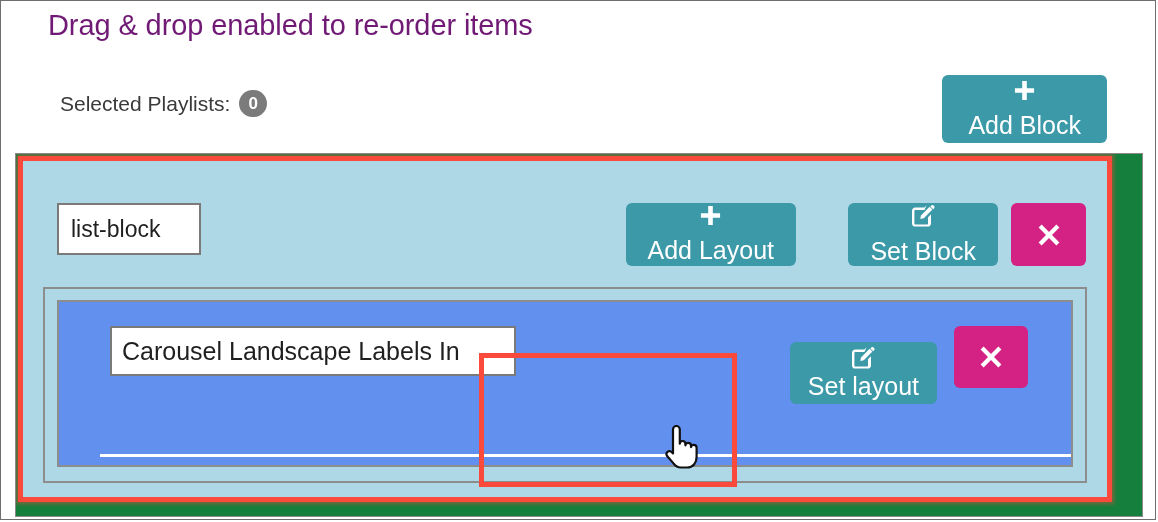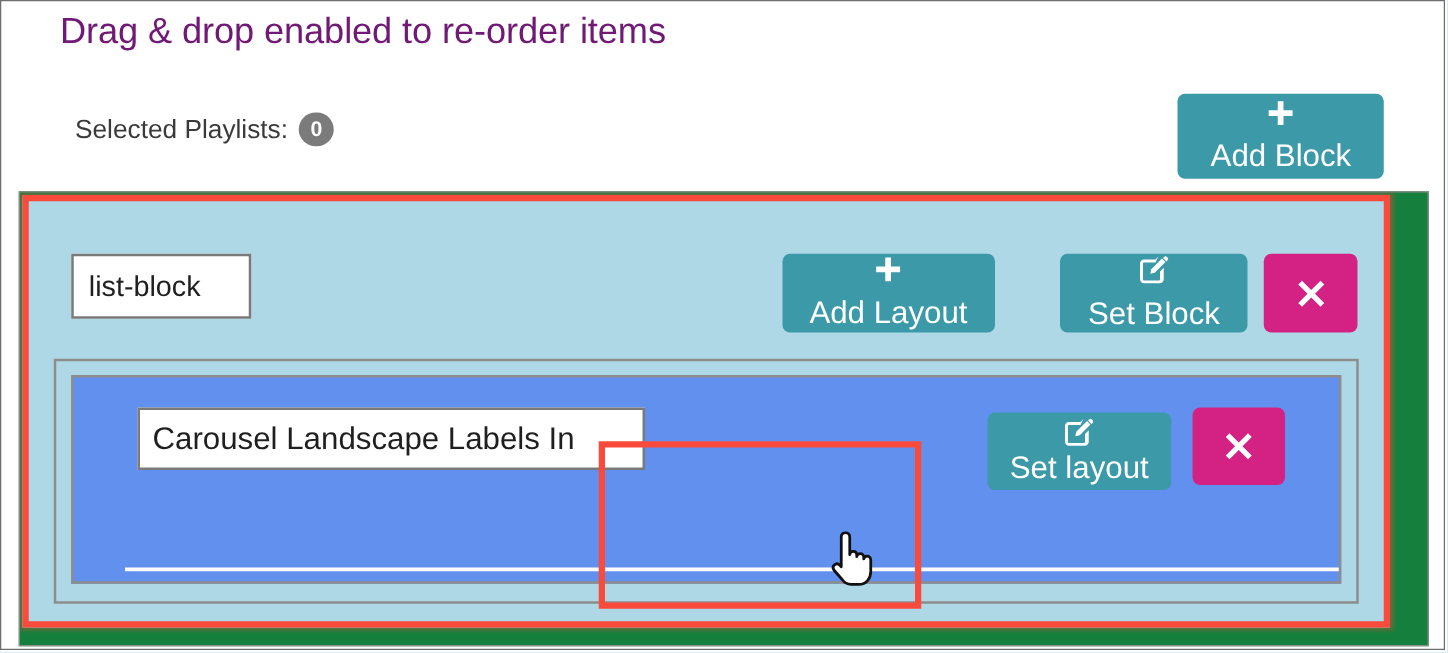--- a/index.html
+++ b/index.html
@@ -212,21 +212,21 @@
     left: 453px;
     top: 84px;
     height: 62px;
     font-size: 25px;
     padding: 0 26px;
   }
 
   .btn-set-layout {
     position: absolute;
     right: 134px;
-    top: 28px;
+    top: 40px;
     height: 62px;
     font-size: 25px;
     padding: 0 18px;
     gap: 2px;
   }
   .btn-close-layout {
     position: absolute;
     right: 43px;
     top: 24px;
     width: 74px;

